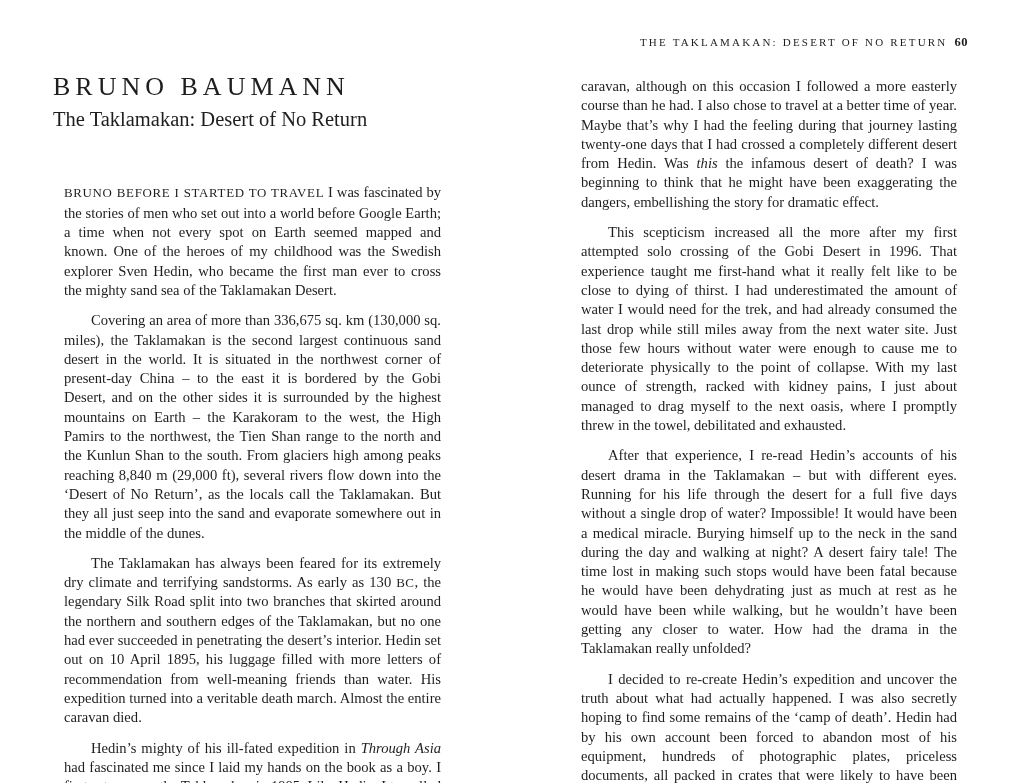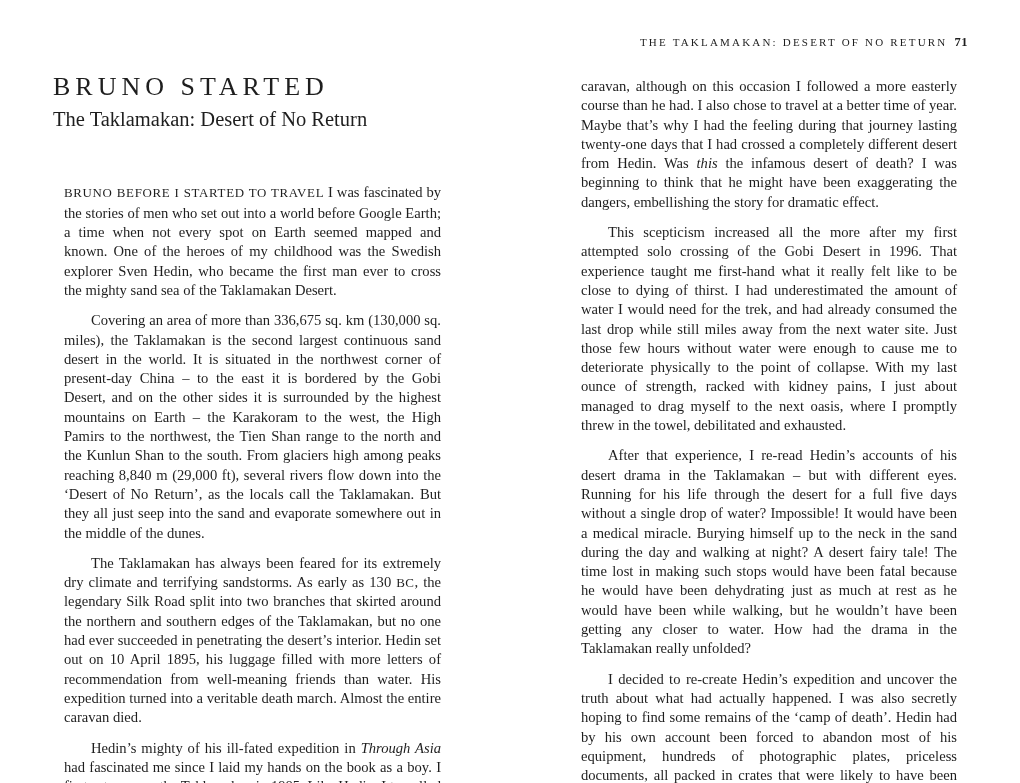--- a/index.html
+++ b/index.html
@@ -83,33 +83,33 @@
   .run-italic {
     font-style: italic;
   }
 </style>
 </head>
 <body>
 
 <div class="spread">
 
   <section class="page left-page">
-    <h1 class="author">BRUNO STARTED</h1>
+    <h1 class="author">BRUNO BAUMANN</h1>
     <h2 class="chapter-title">The Taklamakan: Desert of No Return</h2>
     <div class="body-text">
         <p><span class="run-leadcaps">BRUNO BEFORE I STARTED TO TRAVEL</span><span> I was fascinated by the stories of men who set out into a world before Google Earth; a time when not every spot on Earth seemed mapped and known. One of the heroes of my childhood was the Swedish explorer Sven Hedin, who became the first man ever to cross the mighty sand sea of the Taklamakan Desert.</span></p>
         <p class="indent"><span>Covering an area of more than 336,675 sq. km (130,000 sq. miles), the Taklamakan is the second largest continuous sand desert in the world. It is situated in the northwest corner of present-day China – to the east it is bordered by the Gobi Desert, and on the other sides it is surrounded by the highest mountains on Earth – the Karakoram to the west, the High Pamirs to the northwest, the Tien Shan range to the north and the Kunlun Shan to the south. From glaciers high among peaks reaching 8,840 m (29,000 ft), several rivers flow down into the ‘Desert of No Return’, as the locals call the Taklamakan. But they all just seep into the sand and evaporate somewhere out in the middle of the dunes.</span></p>
         <p class="indent"><span>The Taklamakan has always been feared for its extremely dry climate and terrifying sandstorms. As early as 130 </span><span class="run-smallcaps">BC</span><span>, the legendary Silk Road split into two branches that skirted around the northern and southern edges of the Taklamakan, but no one had ever succeeded in penetrating the desert’s interior. Hedin set out on 10 April 1895, his luggage filled with more letters of recommendation from well-meaning friends than water. His expedition turned into a veritable death march. Almost the entire caravan died.</span></p>
         <p class="indent"><span>Hedin’s mighty of his ill-fated expedition in </span><span class="run-italic">Through Asia</span><span> had fascinated me since I laid my hands on the book as a boy. I first set eyes on the Taklamakan in 1985. Like Hedin, I travelled by camel</span></p>
       </div>
   </section>
 
   <section class="page right-page">
     <header class="running-header">
-      <span>THE TAKLAMAKAN: DESERT OF NO RETURN</span><span class="page-number">71</span>
+      <span>THE TAKLAMAKAN: DESERT OF NO RETURN</span><span class="page-number">60</span>
     </header>
     <div class="body-text">
         <p><span>caravan, although on this occasion I followed a more easterly course than he had. I also chose to travel at a better time of year. Maybe that’s why I had the feeling during that journey lasting twenty-one days that I had crossed a completely different desert from Hedin. Was </span><span class="run-italic">this</span><span> the infamous desert of death? I was beginning to think that he might have been exaggerating the dangers, embellishing the story for dramatic effect.</span></p>
         <p class="indent"><span>This scepticism increased all the more after my first attempted solo crossing of the Gobi Desert in 1996. That experience taught me first-hand what it really felt like to be close to dying of thirst. I had underestimated the amount of water I would need for the trek, and had already consumed the last drop while still miles away from the next water site. Just those few hours without water were enough to cause me to deteriorate physically to the point of collapse. With my last ounce of strength, racked with kidney pains, I just about managed to drag myself to the next oasis, where I promptly threw in the towel, debilitated and exhausted.</span></p>
         <p class="indent"><span>After that experience, I re-read Hedin’s accounts of his desert drama in the Taklamakan – but with different eyes. Running for his life through the desert for a full five days without a single drop of water? Impossible! It would have been a medical miracle. Burying himself up to the neck in the sand during the day and walking at night? A desert fairy tale! The time lost in making such stops would have been fatal because he would have been dehydrating just as much at rest as he would have been while walking, but he wouldn’t have been getting any closer to water. How had the drama in the Taklamakan really unfolded?</span></p>
         <p class="indent"><span>I decided to re-create Hedin’s expedition and uncover the truth about what had actually happened. I was also secretly hoping to find some remains of the ‘camp of death’. Hedin had by his own account been forced to abandon most of his equipment, hundreds of photographic plates, priceless documents, all packed in crates that were likely to have been well preserved in the arid desert climate.</span></p>
       </div>
   </section>
 
 </div>

